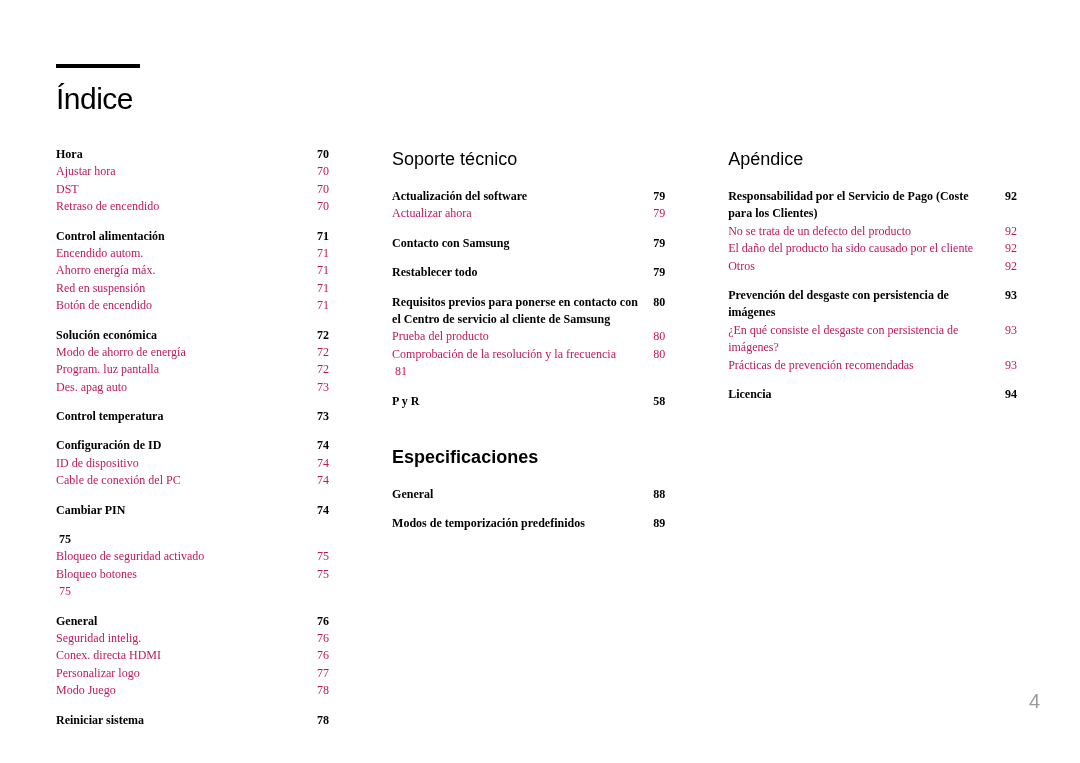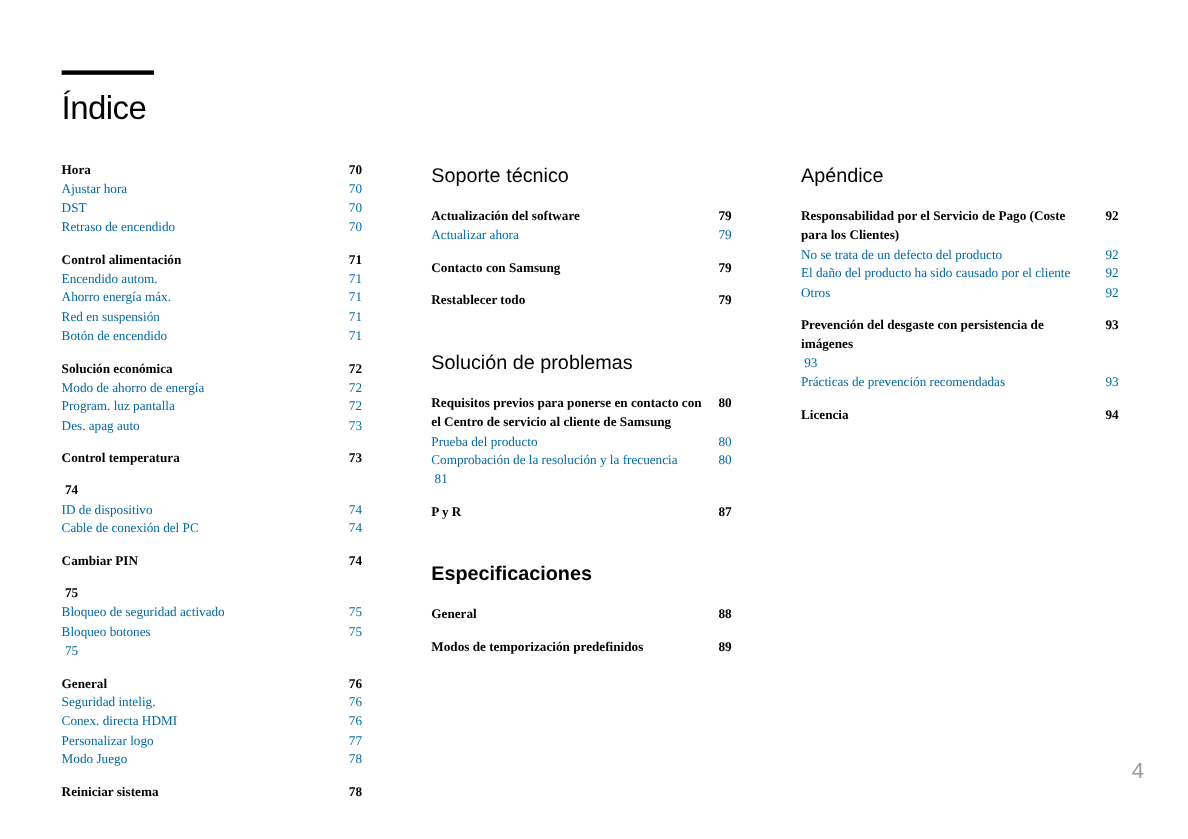--- a/index.html
+++ b/index.html
@@ -45,21 +45,21 @@
   .group:first-child { margin-top: 0; }
   .row {
     display: flex;
     justify-content: space-between;
     gap: 12px;
     font-family: Liberation Serif, serif;
   }
   .row .label { flex: 1 1 auto; }
   .row .pg { flex: 0 0 auto; text-align: center; min-width: 18px; }
   .strong { font-weight: 600; }
-  .light { color: #0369a1; }
+  .light { color: #be185d; }
   .pagenum {
     position: absolute;
     right: 40px;
     bottom: 24px;
     font-size: 20px;
     color: #9a9a9a;
   }
 </style>
 </head>
 <body>
@@ -130,20 +130,21 @@
           </div>
         </div>
         <div class="group">
           <div class="row strong">
             <span class="label">Control temperatura</span>
             <span class="pg">73</span>
           </div>
         </div>
         <div class="group">
           <div class="row strong">
+            <span class="label">Configuración de ID</span>
             <span class="pg">74</span>
           </div>
           <div class="row light">
             <span class="label">ID de dispositivo</span>
             <span class="pg">74</span>
           </div>
           <div class="row light">
             <span class="label">Cable de conexión del PC</span>
             <span class="pg">74</span>
           </div>
@@ -217,42 +218,41 @@
             <span class="label">Contacto con Samsung</span>
             <span class="pg">79</span>
           </div>
         </div>
         <div class="group">
           <div class="row strong">
             <span class="label">Restablecer todo</span>
             <span class="pg">79</span>
           </div>
         </div>
-        <div class="section-heading" style="margin-top: 34px;">Solución de problemas</div>
         <div class="group">
           <div class="row strong">
             <span class="label">Requisitos previos para ponerse en contacto con el Centro de servicio al cliente de Samsung</span>
             <span class="pg">80</span>
           </div>
           <div class="row light">
             <span class="label">Prueba del producto</span>
             <span class="pg">80</span>
           </div>
           <div class="row light">
             <span class="label">Comprobación de la resolución y la frecuencia</span>
             <span class="pg">80</span>
           </div>
           <div class="row light">
             <span class="pg">81</span>
           </div>
         </div>
         <div class="group">
           <div class="row strong">
             <span class="label">P y R</span>
-            <span class="pg">87</span>
+            <span class="pg">58</span>
           </div>
         </div>
         <div class="section-heading" style="margin-top: 34px; font-weight: bold;">Especificaciones</div>
         <div class="group">
           <div class="row strong">
             <span class="label">General</span>
             <span class="pg">88</span>
           </div>
         </div>
         <div class="group">
@@ -282,20 +282,21 @@
             <span class="label">Otros</span>
             <span class="pg">92</span>
           </div>
         </div>
         <div class="group">
           <div class="row strong">
             <span class="label">Prevención del desgaste con persistencia de imágenes</span>
             <span class="pg">93</span>
           </div>
           <div class="row light">
+            <span class="label">¿En qué consiste el desgaste con persistencia de imágenes?</span>
             <span class="pg">93</span>
           </div>
           <div class="row light">
             <span class="label">Prácticas de prevención recomendadas</span>
             <span class="pg">93</span>
           </div>
         </div>
         <div class="group">
           <div class="row strong">
             <span class="label">Licencia</span>

